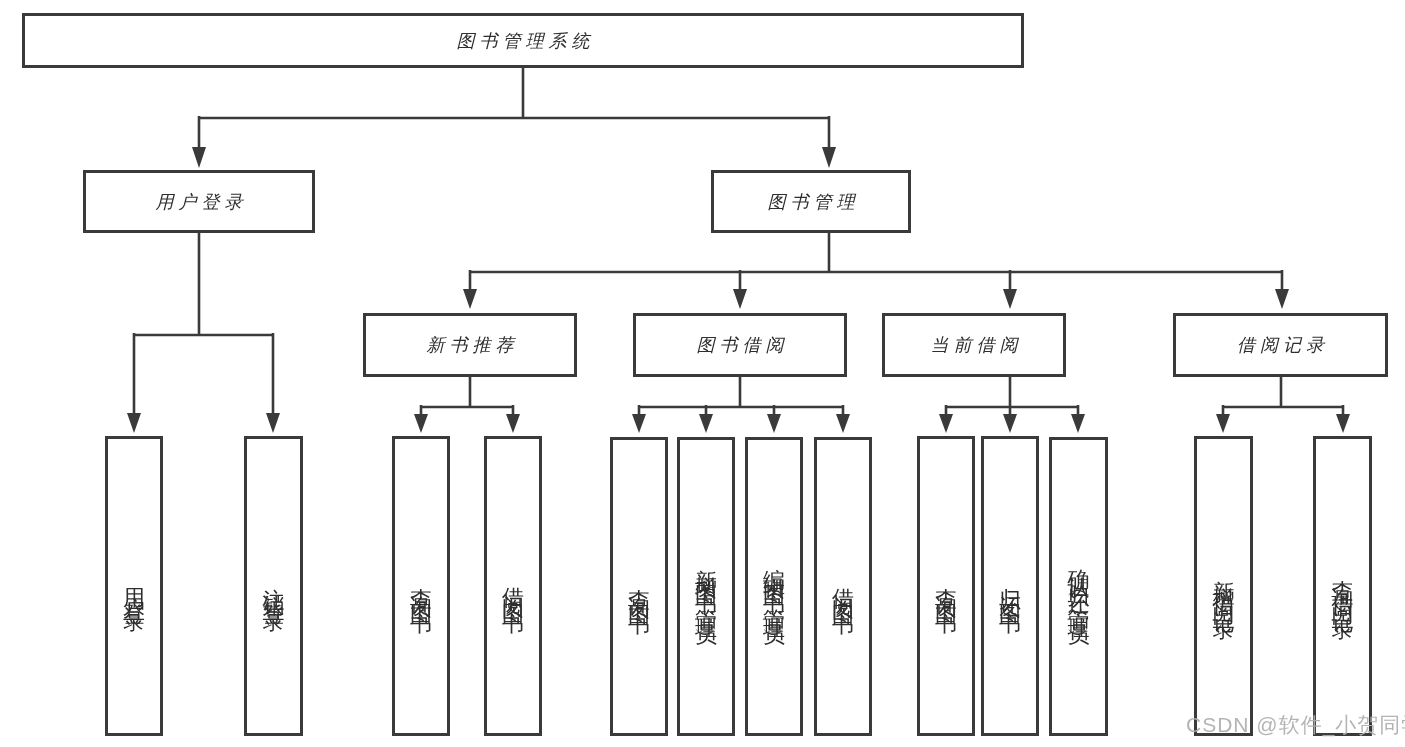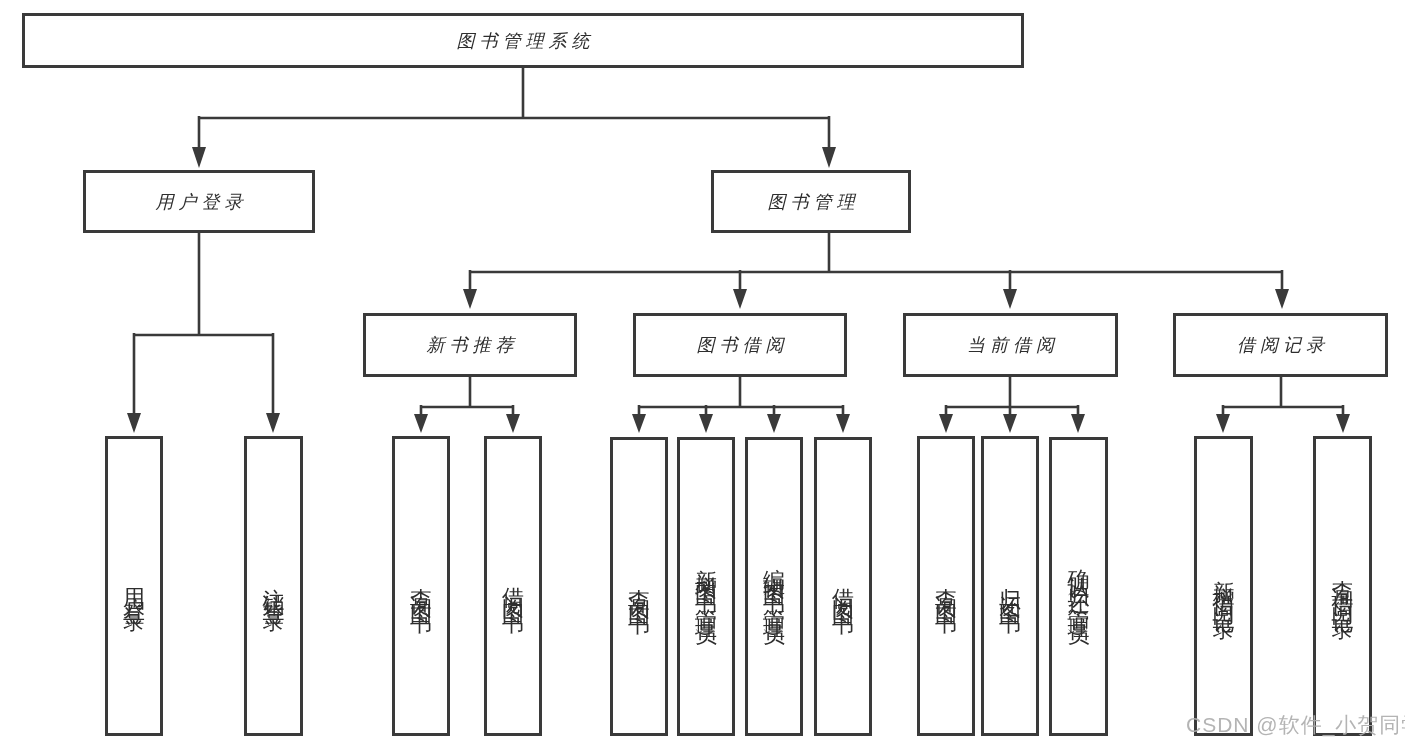--- a/index.html
+++ b/index.html
@@ -135,21 +135,21 @@
   <div class="node hbox" style="left:711px; top:170px; width:200px; height:63px;">
     <span class="lbl">图书管理</span>
   </div>
 
   <div class="node hbox" style="left:363px; top:313px; width:214px; height:64px;">
     <span class="lbl">新书推荐</span>
   </div>
   <div class="node hbox" style="left:633px; top:313px; width:214px; height:64px;">
     <span class="lbl">图书借阅</span>
   </div>
-  <div class="node hbox" style="left:903px; top:313px; width:215px; height:64px;">
+  <div class="node hbox" style="left:882px; top:313px; width:184px; height:64px;">
     <span class="lbl">当前借阅</span>
   </div>
   <div class="node hbox" style="left:1173px; top:313px; width:215px; height:64px;">
     <span class="lbl">借阅记录</span>
   </div>
 
   <div class="node vbox" style="left:105px; top:436px; width:58px; height:300px;">
     <span class="lbl">用户登录</span>
   </div>
   <div class="node vbox" style="left:244px; top:436px; width:59px; height:300px;">

